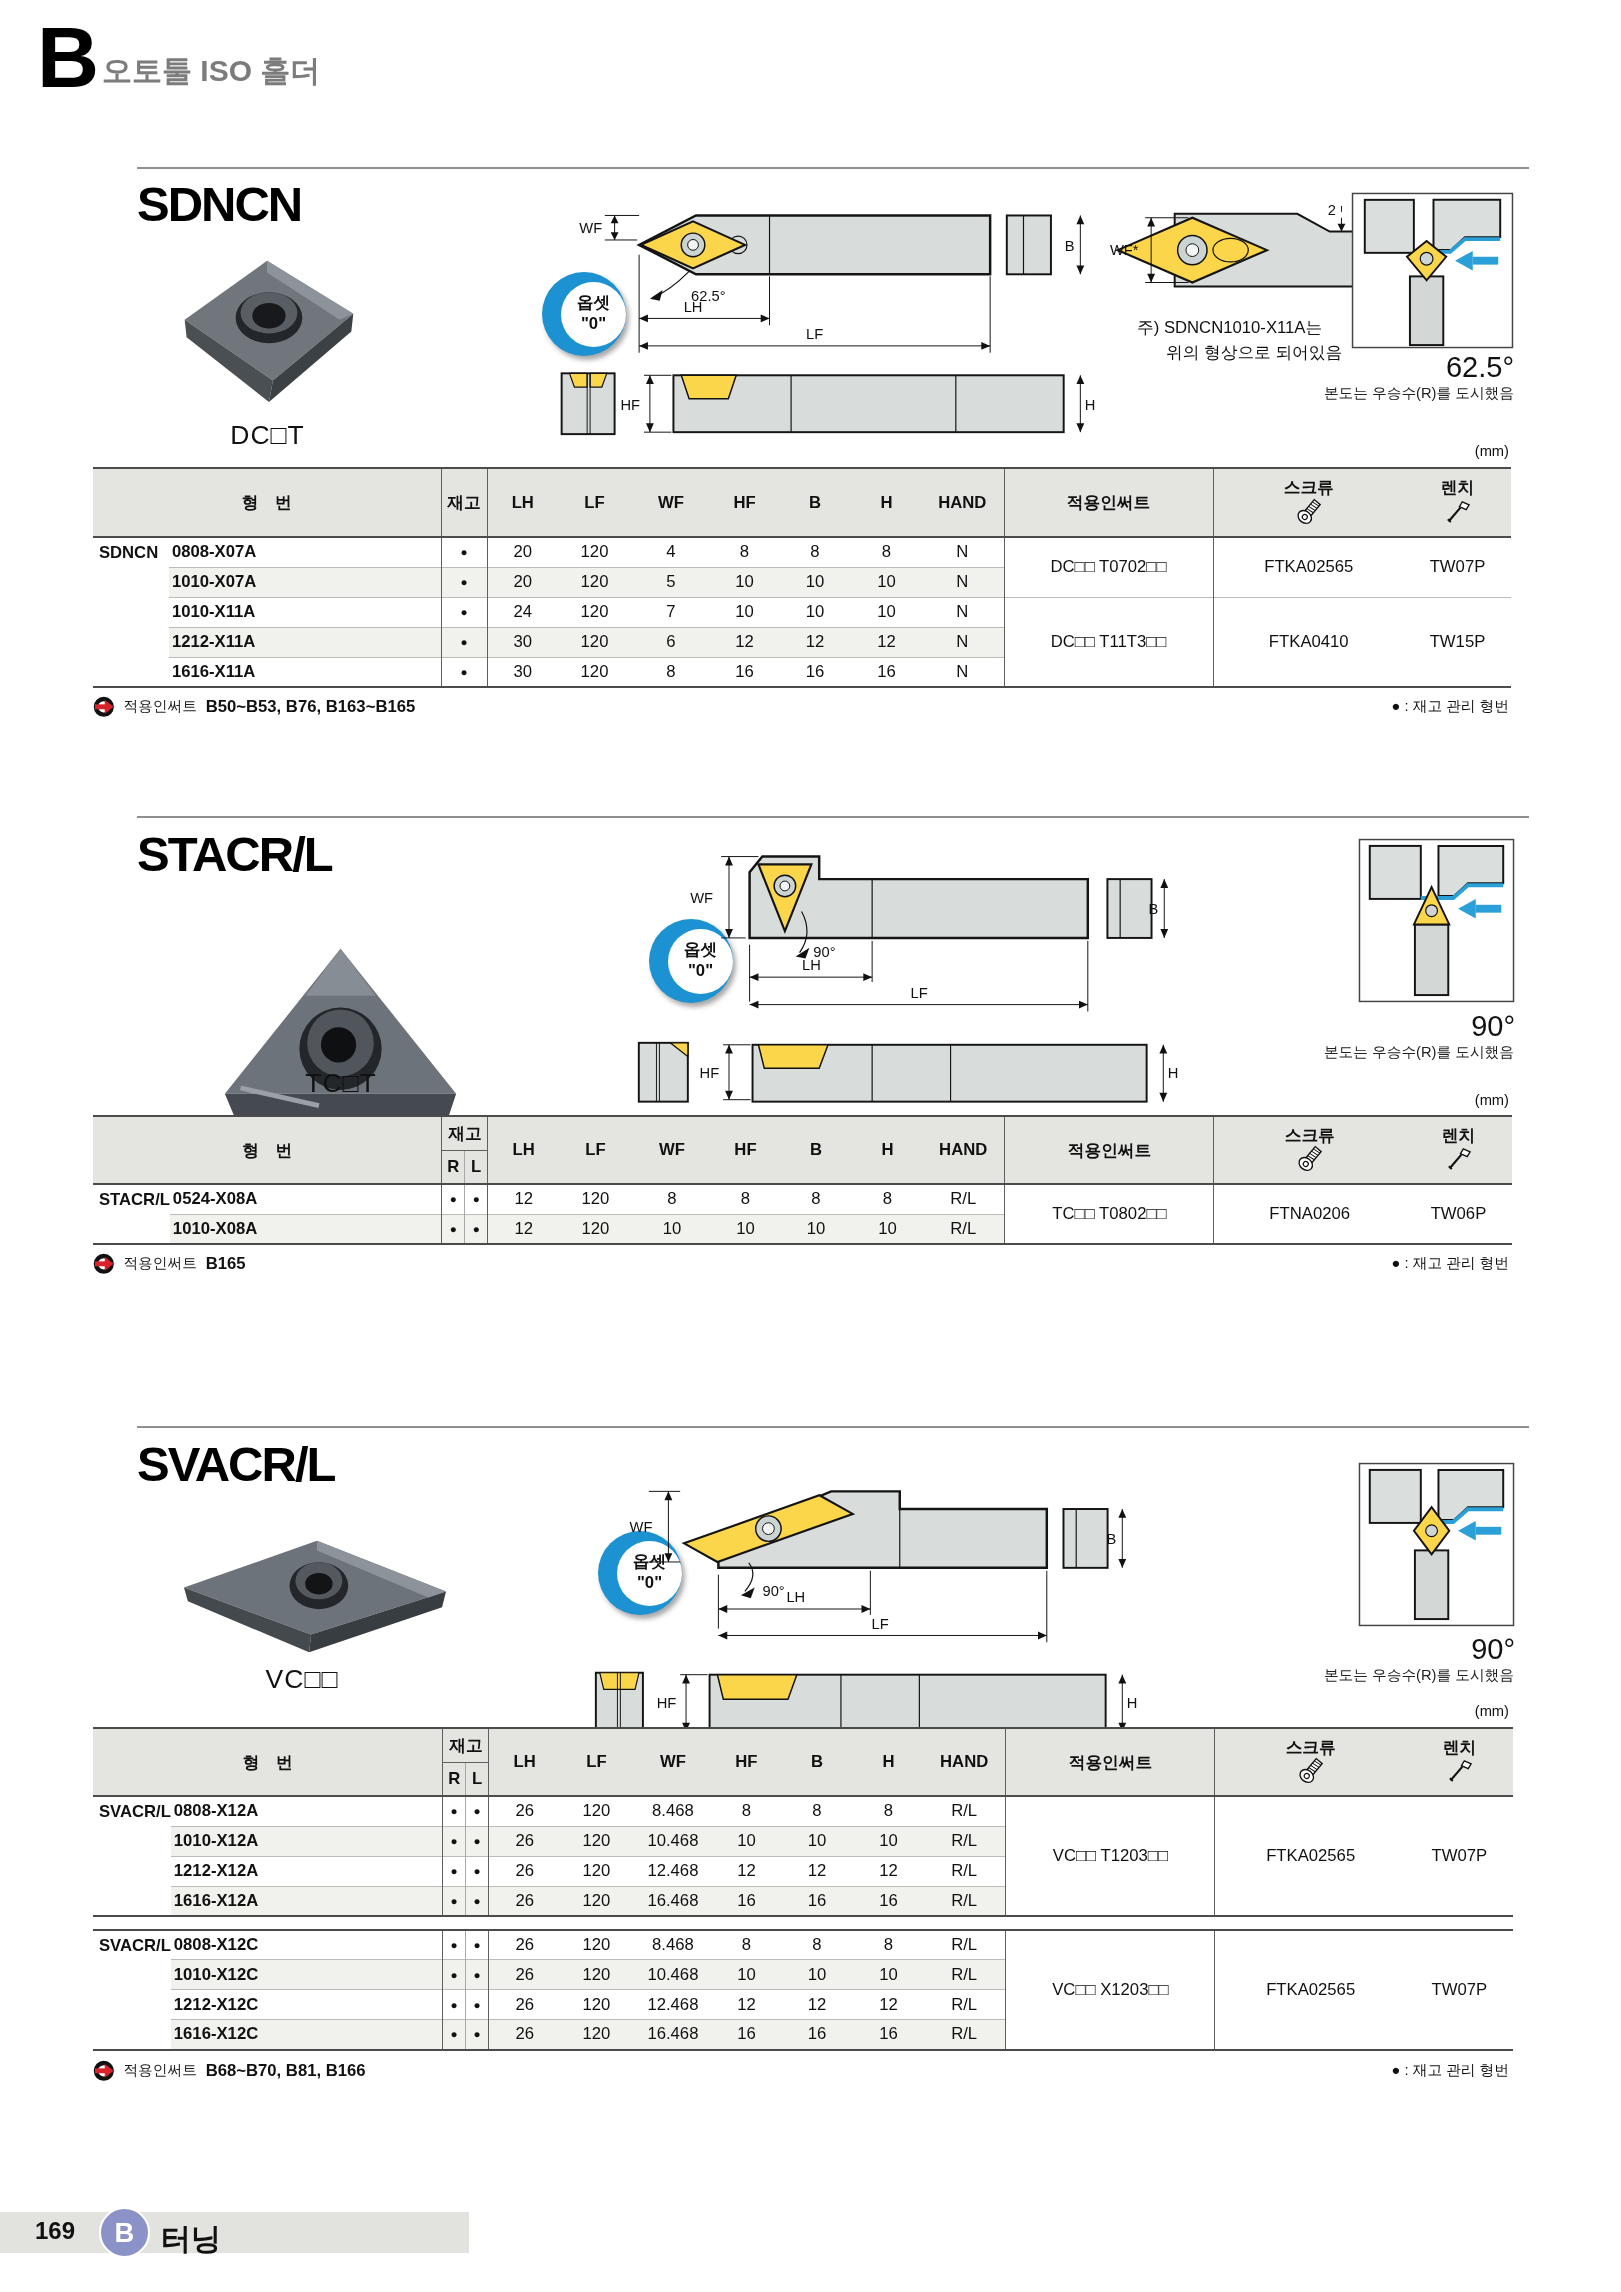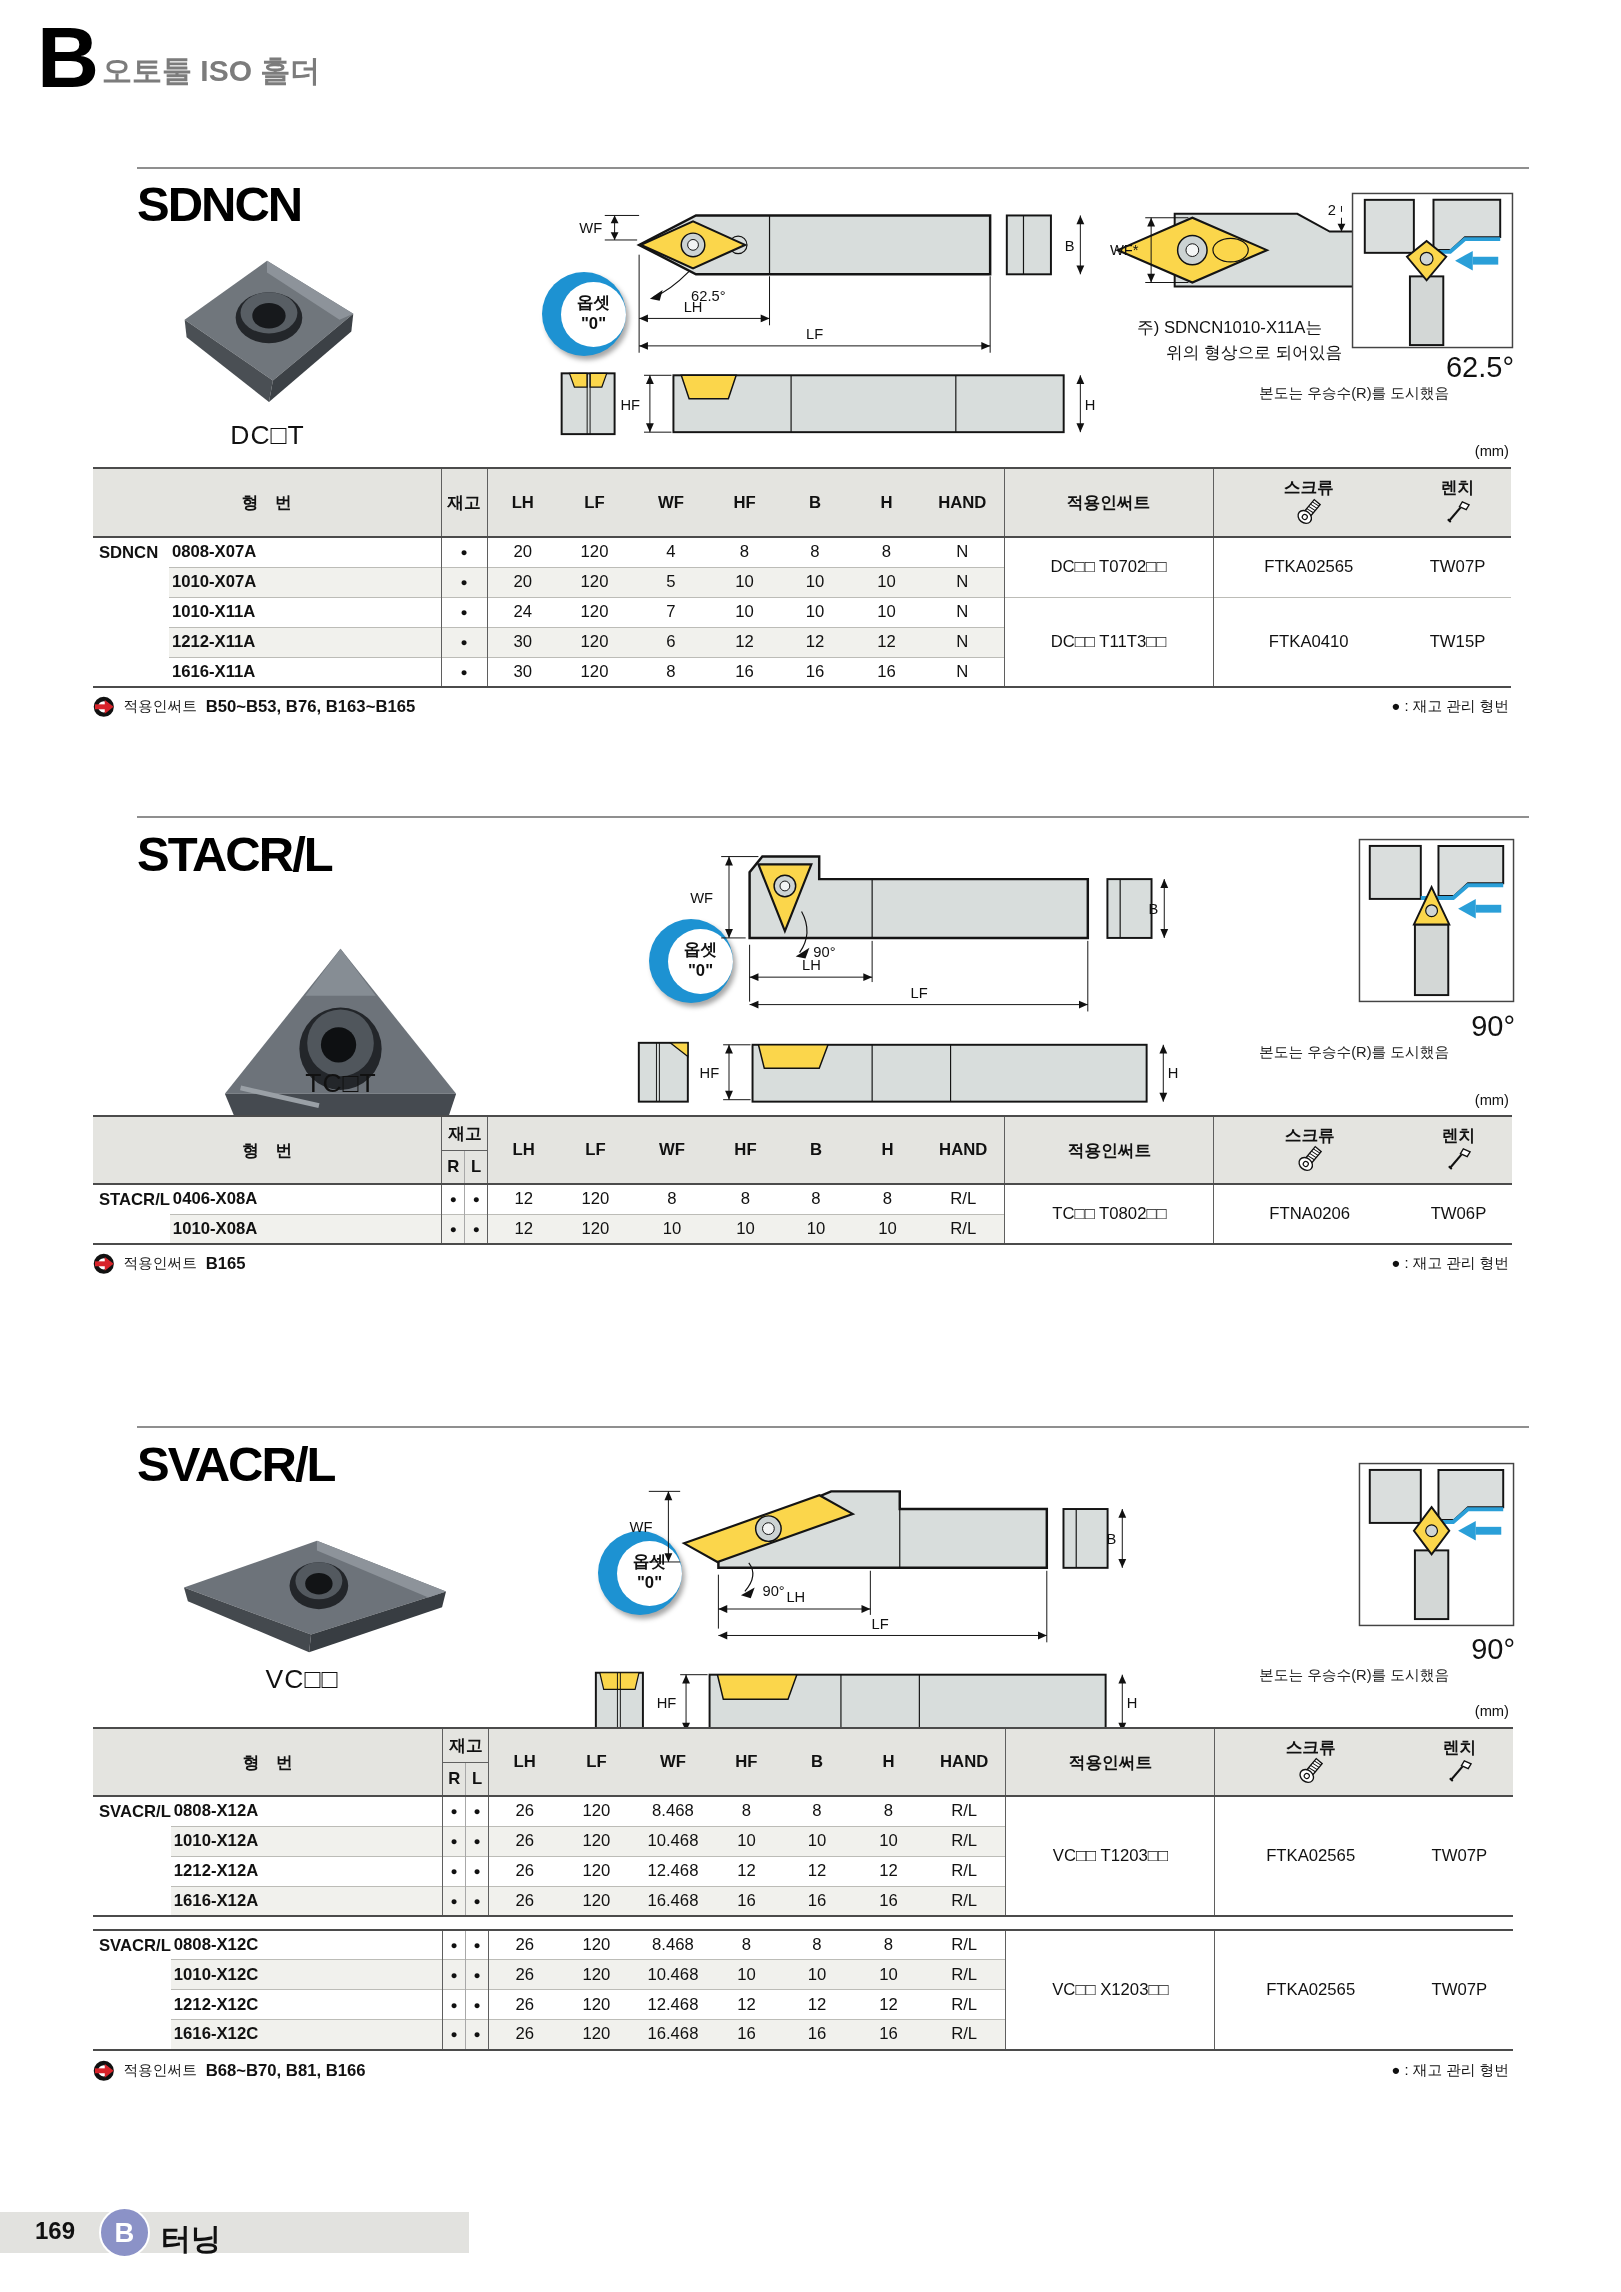--- a/index.html
+++ b/index.html
@@ -9,21 +9,21 @@
   .page-tab { position:absolute; left:37px; top:13.7px; font-size:86px; font-weight:bold; line-height:1; color:#000; }
   .page-title { position:absolute; left:102px; top:51px; font-size:30px; font-weight:bold; color:#7c7c7c; }
   .divider { position:absolute; left:137px; width:1392px; height:2px; background:#8f8f8f; }
   .sec-title { position:absolute; left:137px; font-size:49px; font-weight:bold; letter-spacing:-2px; color:#000; }
   .insert-label { position:absolute; font-size:26.5px; letter-spacing:1px; text-align:center; color:#111; }
   .badge { position:absolute; width:84px; height:84px; border-radius:50%; background:#1d92d2;
            display:flex; align-items:center; justify-content:flex-end; box-shadow:2.9px 3.9px 4.9px rgba(0,0,0,.35); }
   .badge-inner { width:65px; height:65px; border-radius:50%; background:#fff; display:flex; flex-direction:column;
                  align-items:center; justify-content:center; font-size:16.7px; font-weight:bold; line-height:1.25; color:#111; }
   .angle-label { position:absolute; font-size:29px; color:#111; text-align:right; }
-  .hand-note { position:absolute; font-size:14.7px; color:#222; }
+  .hand-note { position:absolute; font-size:14.7px; color:#222; text-align:right; }
   .mm { position:absolute; font-size:14.7px; color:#111; text-align:right; width:98px; }
   .dwg-note { position:absolute; font-size:16.7px; color:#111; }
   svg text { font-family:"Liberation Sans", sans-serif; font-size:15px; fill:#111; }
 
   .spec-table { position:absolute; left:93px; border-collapse:collapse; table-layout:fixed; font-size:16.7px; color:#111;
                 border-top:2px solid #4b4b4b; border-bottom:2px solid #4b4b4b; background:#fff; }
   .spec-table th, .spec-table td { padding:0; text-align:center; vertical-align:middle; white-space:nowrap; overflow:hidden; }
   .hd th { background:#e4e4e0; font-weight:bold; border-bottom:2px solid #4b4b4b; font-size:16.7px; }
   .hd1 th.sub { border-bottom:1px solid #5f5f5f; }
   tr.r { height:30px; }
@@ -447,21 +447,21 @@
               </svg>
             </div>
           </th>
     </tr>
     <tr class="hd hd2" style="height:34px">
       <th class="bl">R</th>
       <th class="bl2">L</th>
     </tr>
     <tr class="r first">
       <td class="series" rowspan="2">STACR/L</td>
-      <td class="model">0406-X08A</td>
+      <td class="model">0524-X08A</td>
       <td class="bl dot">●</td>
       <td class="bl2 dot">●</td>
       <td class="bl">12</td>
       <td>120</td>
       <td>8</td>
       <td>8</td>
       <td>8</td>
       <td>8</td>
       <td>R/L</td>
       <td class="bl grp" rowspan="2">TC□□ T0802□□</td>

